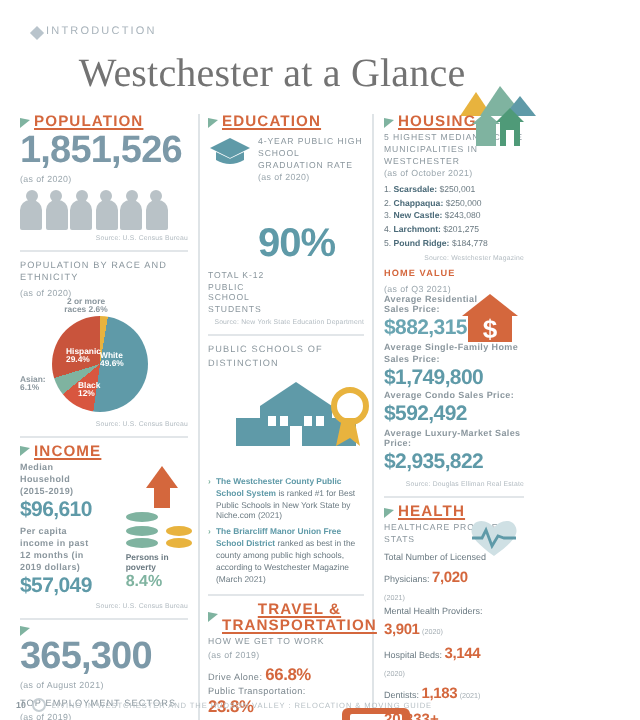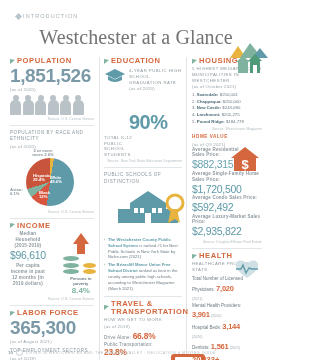--- a/index.html
+++ b/index.html
@@ -41,23 +41,23 @@
              padding: 0 4px; width: 88px; }
 
   
   .sec-head { display: flex; align-items: center; gap: 2px; margin-bottom: 1px; }
   .sec-head .tri {
     width: 0; height: 0; border-left: 5px solid #7fb3a0;
     border-bottom: 4px solid transparent; border-top: 1px solid transparent;
   }
   .sec-title {
     font-size: 7.6px; font-weight: bold; letter-spacing: .55px;
-    color: #d4673d; text-transform: uppercase; line-height: 1.1;
-  }
-  .sec-title.two { font-size: 7.6px; }
+    color: #d4673d; text-transform: uppercase; line-height: 1.1; text-decoration: underline;
+  }
+  .sec-title.two { font-size: 7.6px; text-align: center; }
 
   .bignum {
     font-size: 19px; font-weight: bold; color: #7c99a8;
     letter-spacing: -.4px; line-height: 1.05;
   }
   .asof { font-size: 4.4px; color: #9aa6ad; letter-spacing: .2px; margin-top: 1px; }
   .subhead {
     font-size: 4.6px; color: #8b979e; letter-spacing: .55px;
     text-transform: uppercase; line-height: 1.35; margin-top: 4px;
   }
@@ -137,21 +137,21 @@
   .trow { font-size: 4.6px; color: #7a868d; letter-spacing: .2px; margin-bottom: 1px; }
   .trow b { font-size: 8.4px; color: #d4673d; letter-spacing: -.2px; }
   .vehicles { position: relative; width: 86px; height: 40px; margin-top: -30px; margin-left: 34px; }
 
   
   .house-icon { position: absolute; right: 0; top: -3px; width: 26px; height: 20px; }
   .ranklist { list-style: none; margin-top: 3px; }
   .ranklist li { font-size: 4.3px; color: #6b7a82; line-height: 1.55; }
   .ranklist li b { color: #4a6a78; }
   .hv-label { font-size: 4.5px; color: #8b979e; letter-spacing: .2px; line-height: 1.3; font-weight: bold; }
-  .hv-num { font-size: 10.5px; font-weight: normal; color: #5f9aa8; letter-spacing: -.3px; line-height: 1.2; }
+  .hv-num { font-size: 10.5px; font-weight: bold; color: #5f9aa8; letter-spacing: -.3px; line-height: 1.2; }
   .hv-num.teal2 { color: #6aa5b2; }
   .housing-rel { position: relative; }
   .dollar-house { position: absolute; right: 2px; top: 12px; width: 30px; height: 26px; }
 
   
   .hstat { font-size: 4.5px; color: #6b7a82; line-height: 1.6; }
   .hstat b { font-size: 7.5px; color: #d4673d; letter-spacing: -.2px; }
   .hstat i { font-style: normal; font-size: 3.6px; color: #a5aeb4; }
   .heart-icon { position: absolute; right: 0; top: 6px; width: 30px; height: 22px; }
   .big-emp { font-size: 7.5px; font-weight: bold; color: #d4673d; }
@@ -234,25 +234,26 @@
         <div class="pie-lbl dark" style="left:0px;top:32px;">Asian:<br>6.1%</div>
       </div>
       <div class="src">Source: U.S. Census Bureau</div>
 
       <div class="rule"></div>
 
       <div class="sec-head">
         <span class="tri"></span>
         <span class="sec-title">INCOME</span>
       </div>
-      <div style="display:flex;gap:17px;text-align:center;">
+      <div style="display:flex;gap:17px;">
         <div style="flex:1 1 auto;">
           <div class="hv-label">Median Household (2015-2019)</div>
           <div class="hv-num">$96,610</div>
           <div class="hv-label" style="margin-top:2px">Per capita income in past 12 months (in 2019 dollars)</div>
+          <div class="hv-num">$57,049</div>
         </div>
         <div style="flex:0 0 36px;">
           <div style="margin:2px auto 0;width:16px;">
             <div class="arrow-up"></div>
               <div class="arrow-stem"></div>
           </div>
           <div class="coin-row">
             <div class="coins">
               <div class="coin" style="background:#7fb3a0"></div>
               <div class="coin" style="background:#7fb3a0"></div>
@@ -266,21 +267,20 @@
           <div style="font-size:4.2px;color:#6b7a82;font-weight:bold;margin-top:2px;line-height:1.2">Persons in poverty</div>
           <div style="font-size:8px;color:#7fb3a0;font-weight:bold">8.4%</div>
         </div>
       </div>
       <div class="src">Source: U.S. Census Bureau</div>
 
       <div class="rule"></div>
 
       <div class="sec-head">
         <span class="tri"></span>
-        <span class="sec-title">LABOR FORCE</span>
       </div>
       <div class="bignum">365,300</div>
       <div class="asof">(as of August 2021)</div>
       <div class="subhead">TOP EMPLOYMENT SECTORS</div>
       <div class="asof">(as of 2019)</div>
 
     </div>
 
     <div class="col mid">
 
@@ -398,21 +398,21 @@
         <svg class="dollar-house" viewBox="0 0 30 26">
           <polygon points="15,1 29,12 1,12" fill="#d4673d"></polygon>
           <rect x="4" y="12" width="22" height="13" fill="#d4673d"></rect>
           <text x="15" y="23" font-size="13" font-weight="bold" fill="#fff" text-anchor="middle" font-family="Liberation Sans, sans-serif">$</text>
         </svg>
         <div style="width:52px">
           <div class="hv-label">Average Residential Sales Price:</div>
           <div class="hv-num teal2">$882,315</div>
         </div>
         <div class="hv-label">Average Single-Family Home Sales Price:</div>
-        <div class="hv-num">$1,720,500</div>
+        <div class="hv-num">$1,749,800</div>
         <div class="hv-label">Average Condo Sales Price:</div>
         <div class="hv-num">$592,492</div>
         <div class="hv-label">Average Luxury-Market Sales Price:</div>
         <div class="hv-num">$2,935,822</div>
       </div>
       <div class="src">Source: Douglas Elliman Real Estate</div>
 
       <div class="rule"></div>
 
       <div style="position:relative">
@@ -422,21 +422,21 @@
         </div>
         <div class="lbl-sm">HEALTHCARE PROVIDER STATS</div>
         <svg class="heart-icon" viewBox="0 0 30 22">
           <path d="M15 20 C4 12 2 8 5 4 C8 1 13 3 15 6 C17 3 22 1 25 4 C28 8 26 12 15 20 Z" fill="#cfe0e4"></path>
           <polyline points="4,11 9,11 11,7 14,15 17,10 20,11 26,11" fill="none" stroke="#5f9aa8" stroke-width="1.4"></polyline>
         </svg>
         <div style="width:52px;margin-top:3px">
           <div class="hstat"><span>Total Number of Licensed Physicians:</span> <b>7,020</b> <i>(2021)</i></div>
           <div class="hstat"><span>Mental Health Providers:</span> <b>3,901</b> <i>(2020)</i></div>
           <div class="hstat"><span>Hospital Beds:</span> <b>3,144</b> <i>(2020)</i></div>
-          <div class="hstat"><span>Dentists:</span> <b>1,561</b> <i>(2021)</i></div>
+          <div class="hstat"><span>Dentists:</span> <b>1,183</b> <i>(2021)</i></div>
         </div>
         <div class="emp-line"><span class="big-emp">20,833+</span> </div>
       </div>
 
     </div>
   </div>
 
   <div class="footer">
     <span class="pg">10</span>
     <span class="mark"></span>

